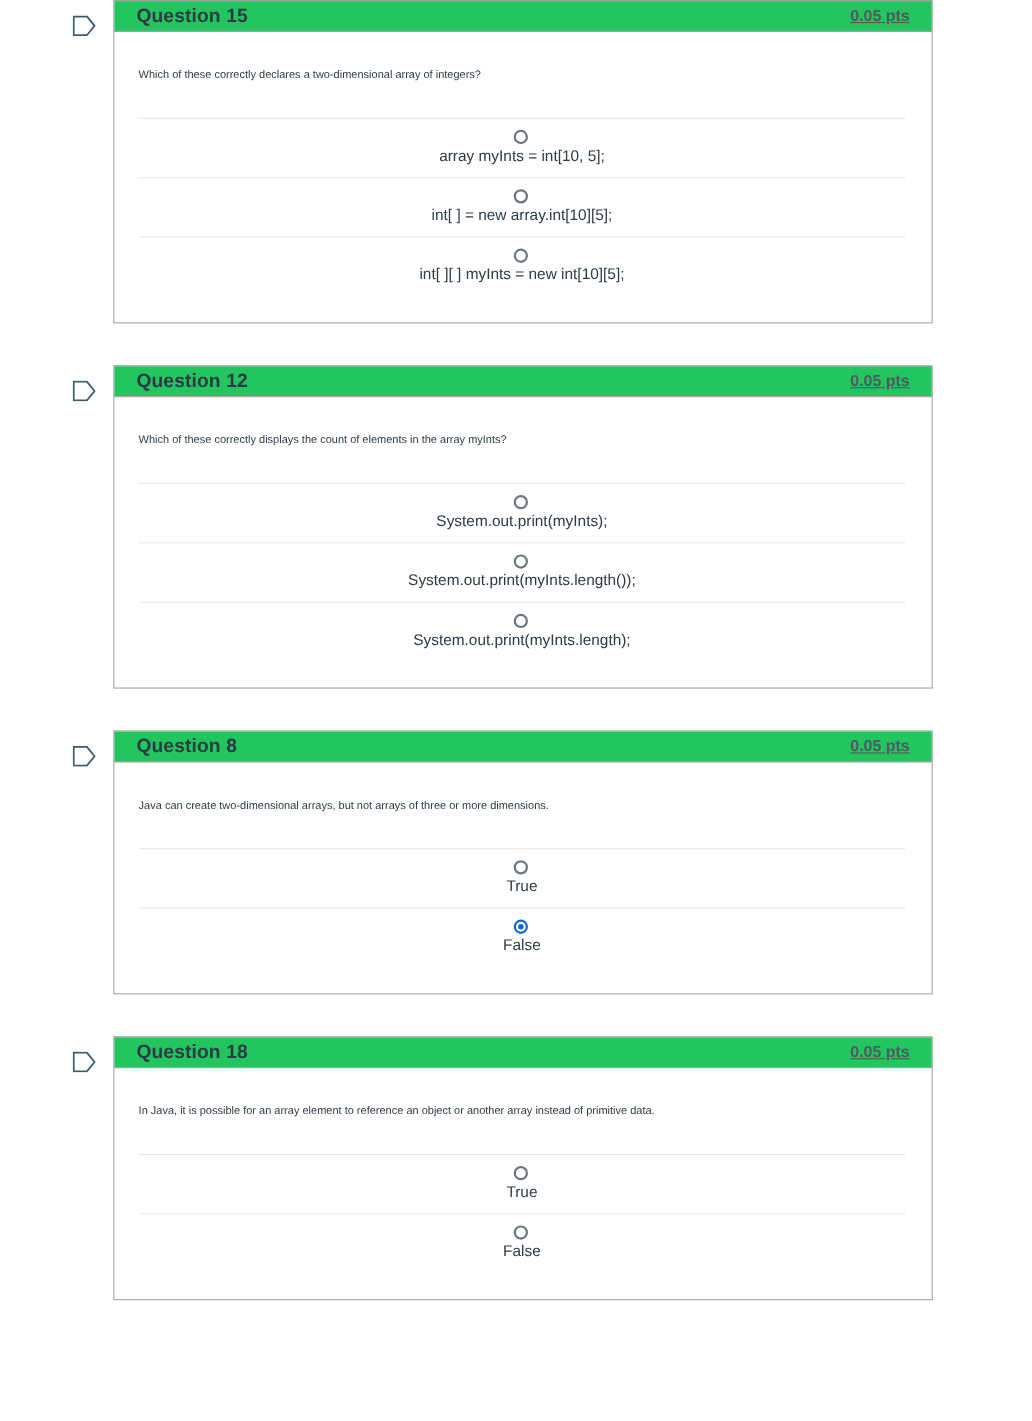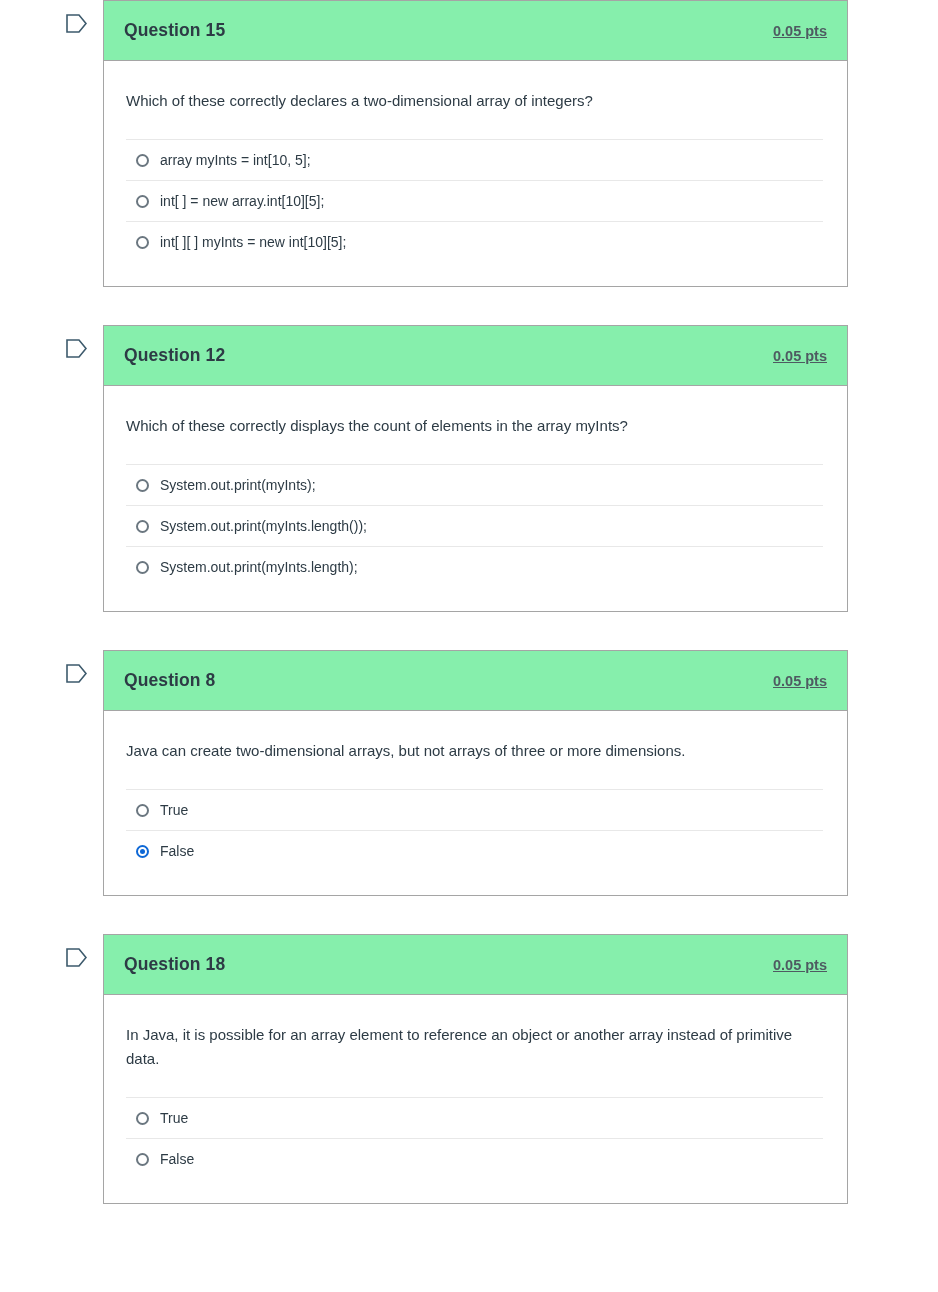--- a/index.html
+++ b/index.html
@@ -41,23 +41,23 @@
   }
 
   .question-card {
     flex: 1 1 auto;
     margin-right: 90px;
     border: 1px solid #a5a5a5;
     background: #ffffff;
   }
 
   .q-header {
-    background: #86efac;
+    background: #22c55e;
     border-bottom: 1px solid #a5a5a5;
-    height: 60px;
+    height: 28px;
     display: flex;
     align-items: center;
     justify-content: space-between;
     padding: 0 20px 0 20px;
   }
   .q-title {
     font-size: 17.5px;
     font-weight: bold;
     color: #2d3b45;
     letter-spacing: 0.1px;
@@ -66,38 +66,39 @@
     font-size: 14.5px;
     font-weight: bold;
     color: #4e5b61;
     text-decoration: underline;
   }
 
   .q-body {
     padding: 0;
   }
   .q-text {
-    font-size: 15px;
+    font-size: 10px;
     line-height: 24px;
     color: #2d3b45;
     padding: 28px 24px 26px 22px;
     margin: 0;
   }
 
   .answers {
     padding: 0 24px 0 22px;
     margin: 0 0 24px 0;
     list-style: none;
   }
   .answer {
     display: flex;
     align-items: center;
     border-top: 1px solid #e8e8e8;
     padding: 10px 2px;
     min-height: 38px;
+    flex-direction: column;
   }
 
   .radio {
     flex: 0 0 auto;
     width: 13px;
     height: 13px;
     border-radius: 50%;
     border: 2px solid #6b7780;
     background: #ffffff;
     margin: 0 11px 0 8px;

